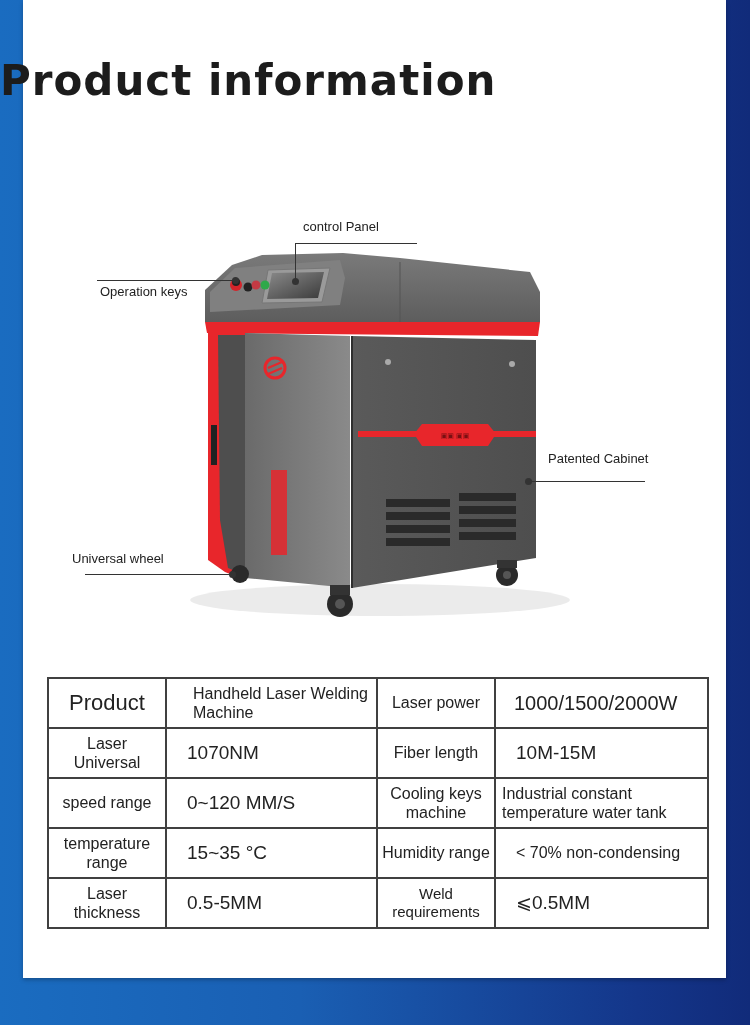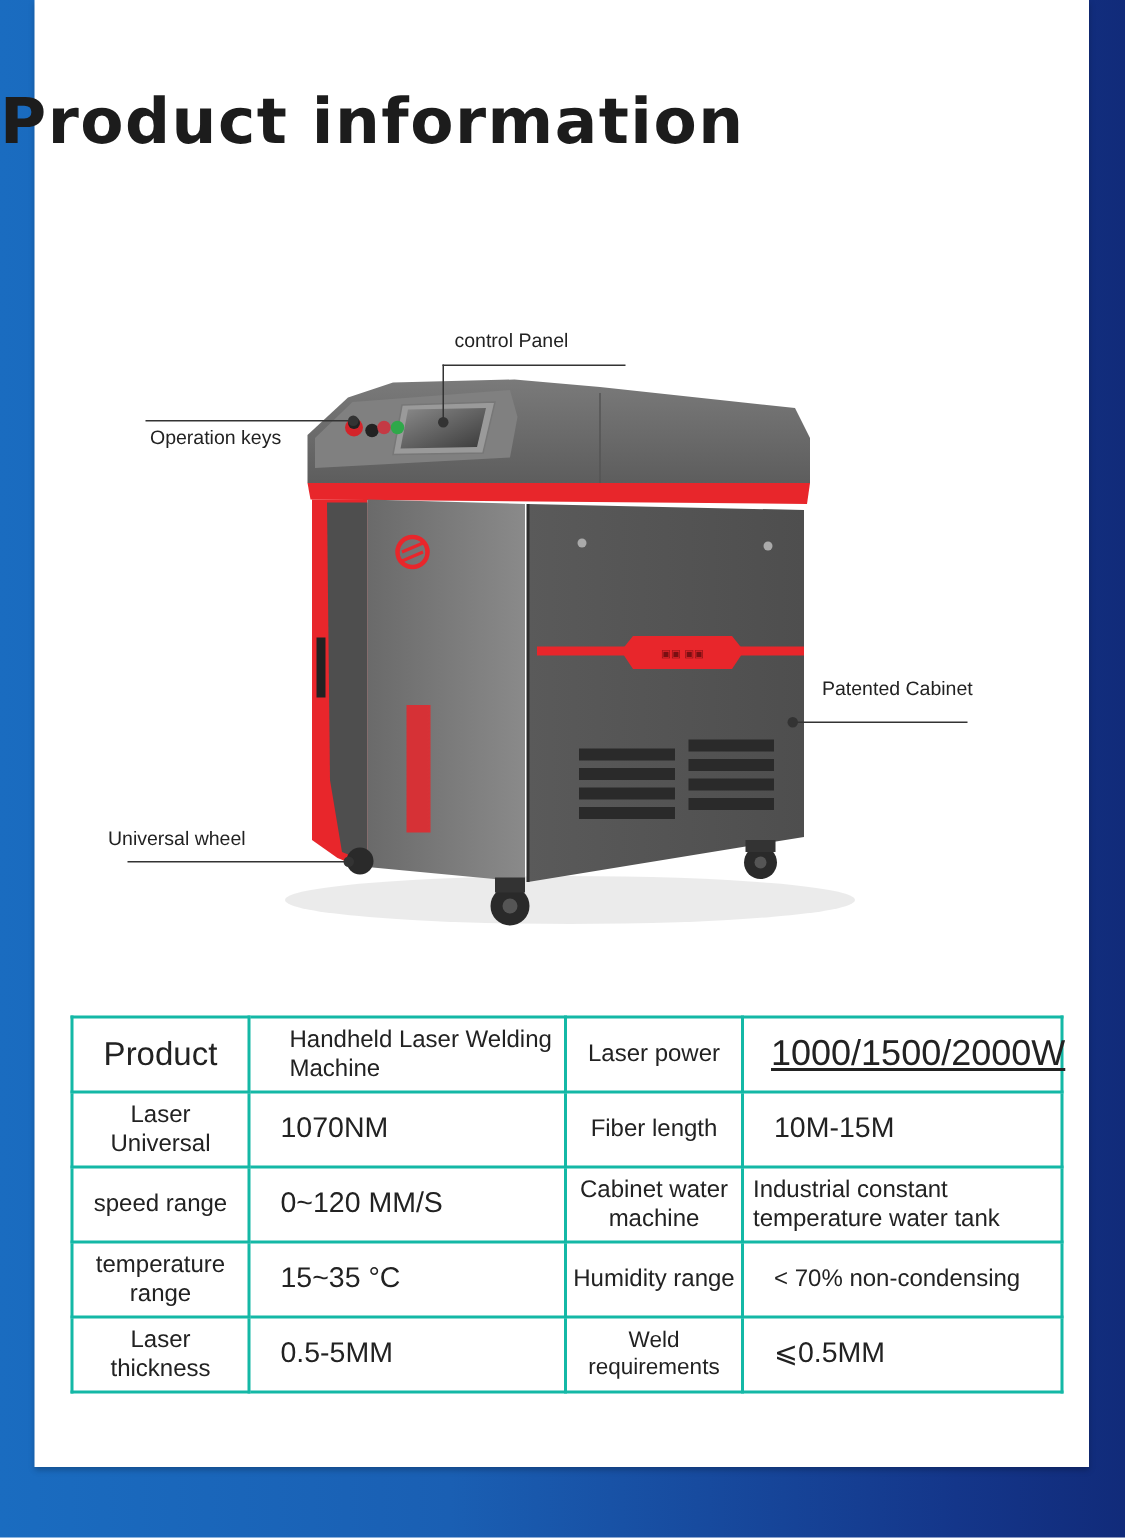--- a/index.html
+++ b/index.html
@@ -28,28 +28,28 @@
   
   .machine { position: absolute; left: 0; top: 0; }
 
   
   .spec-table {
     position: absolute; left: 47px; top: 677px; width: 660px;
     border-collapse: collapse; table-layout: fixed;
     font-family: "Liberation Sans", sans-serif; color: #222;
   }
   .spec-table td {
-    border: 2px solid #14b8a6; height: 48px; padding: 0 4px;
+    border: 2px solid #404040; height: 48px; padding: 0 4px;
     line-height: 1.2; vertical-align: middle;
   }
   .spec-table td.k { text-align: center; font-size: 16px; }
   .spec-table td.k.big { font-size: 22px; }
   .spec-table td.v { text-align: left; font-size: 19px; padding-left: 20px; }
   .spec-table td.v.small { font-size: 16px; padding-left: 6px; }
-  .spec-table td.v.vl { font-size: 24px; padding-left: 18px; text-decoration: underline; }
+  .spec-table td.v.vl { font-size: 20px; padding-left: 18px; }
 </style>
 </head>
 <body>
 
 <div class="card"></div>
 
 <h1 class="title" style="margin:0;">Product information</h1>
 
 <svg class="machine" width="750" height="650" viewBox="0 0 750 650">
   <defs>
@@ -168,21 +168,21 @@
   </tr>
   <tr>
     <td class="k">Laser Universal</td>
     <td class="v">1070NM</td>
     <td class="k">Fiber length</td>
     <td class="v">10M-15M</td>
   </tr>
   <tr>
     <td class="k">speed range</td>
     <td class="v">0~120 MM/S</td>
-    <td class="k">Cabinet water machine</td>
+    <td class="k">Cooling keys machine</td>
     <td class="v small">Industrial constant temperature water tank</td>
   </tr>
   <tr>
     <td class="k">temperature range</td>
     <td class="v">15~35 °C</td>
     <td class="k">Humidity range</td>
     <td class="v small" style="padding-left:20px;margin-left:23px;">&lt; 70% non-condensing</td>
   </tr>
   <tr>
     <td class="k">Laser thickness</td>

